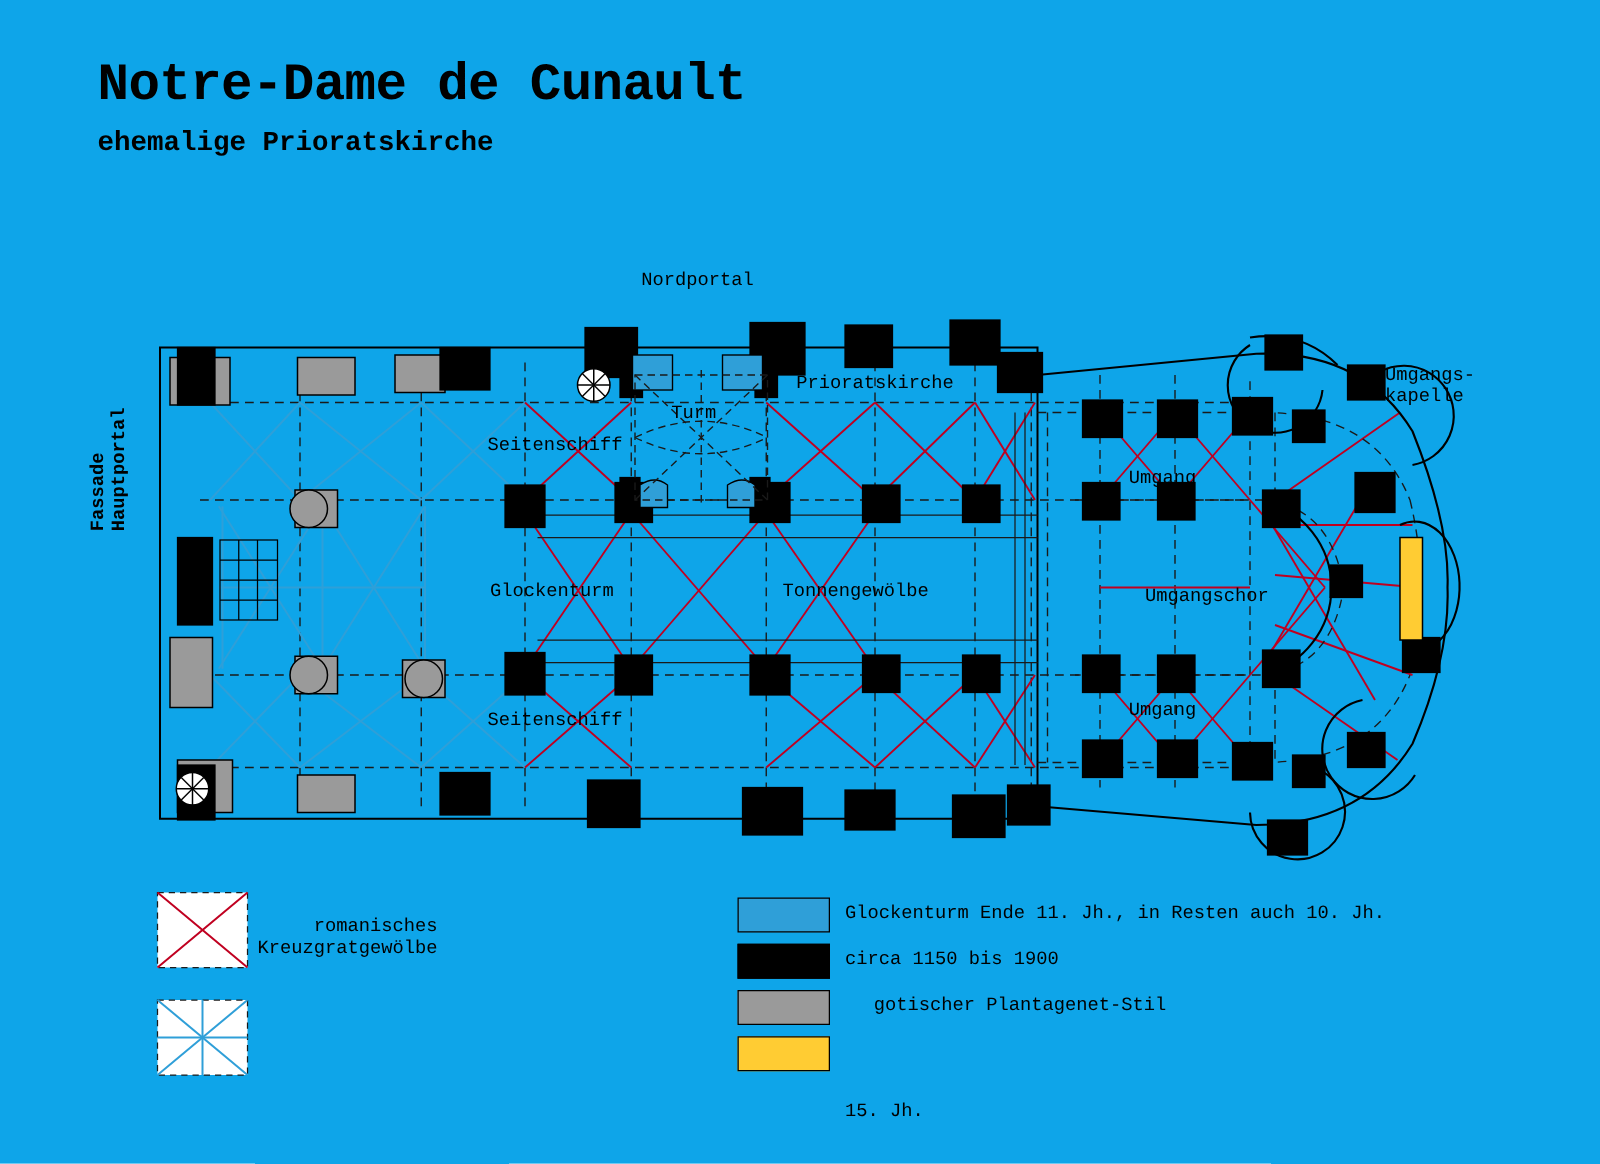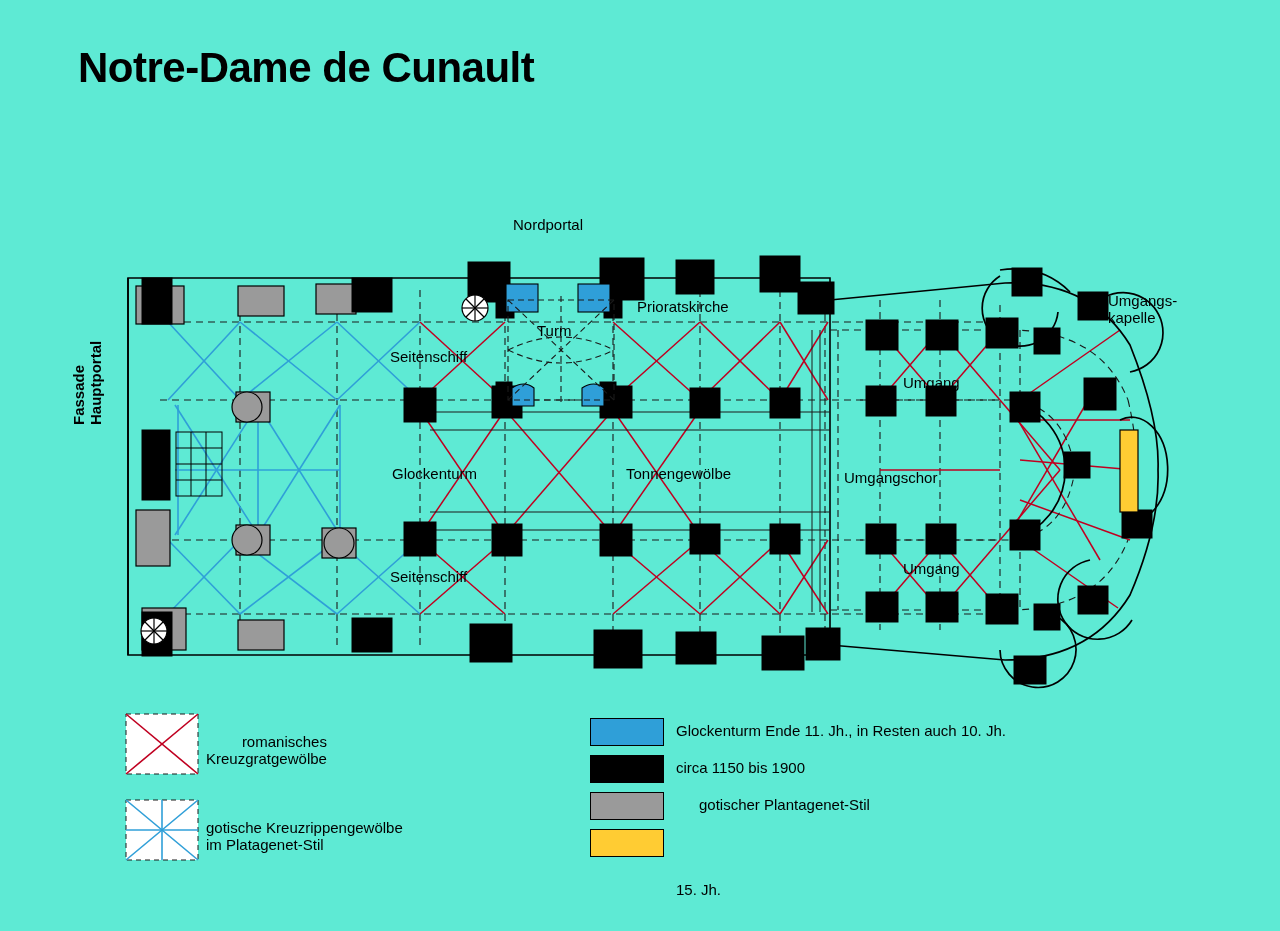--- a/index.html
+++ b/index.html
@@ -4,22 +4,22 @@
 <style>
   html, body {
     margin: 0;
     padding: 0;
     background: #ffffff;
   }
   #page {
     position: relative;
     width: 1280px;
     height: 931px;
-    background: #5eead4;
-    font-family: Liberation Sans, sans-serif;
+    background: #0ea5e9;
+    font-family: Liberation Mono, monospace;
     overflow: hidden;
   }
   #plan-svg {
     position: absolute;
     left: 0;
     top: 0;
     width: 1280px;
     height: 931px;
   }
   .title-main {
@@ -63,20 +63,21 @@
     position: absolute;
     border: 1px solid #000;
   }
 </style>
 </head>
 <body>
 
 <div id="page">
 
   <div class="title-main">Notre-Dame de Cunault</div>
+  <div class="title-sub">ehemalige Prioratskirche</div>
 
   <svg id="plan-svg" viewBox="0 0 1280 931" xmlns="http://www.w3.org/2000/svg">
 
     <g fill="none" stroke="#000" stroke-width="1.6">
       <path d="M128 278 L830 278 L830 655 L128 655 Z"></path>
       <path d="M128 278 L128 655"></path>
     </g>
 
     <g stroke="#1a1a1a" stroke-width="1.1" stroke-dasharray="7,5" fill="none">
 
@@ -338,28 +339,26 @@
   <div class="plan-label" style="left:637px; top:298px;">Prioratskirche</div>
   <div class="plan-label" style="left:537px; top:322px;">Turm</div>
   <div class="plan-label" style="left:390px; top:348px;">Seitenschiff</div>
   <div class="plan-label" style="left:1108px; top:292px; white-space:pre-line;">Umgangs-
 kapelle</div>
   <div class="plan-label" style="left:903px; top:374px;">Umgang</div>
   <div class="plan-label vertical" style="left:104px; top:425px; white-space:pre-line; text-align:left; font-weight:bold;">Fassade
 Hauptportal</div>
   <div class="plan-label" style="left:392px; top:465px;">Glockenturm</div>
   <div class="plan-label" style="left:626px; top:465px;">Tonnengewölbe</div>
-  <div class="plan-label" style="left:844px; top:469px;">Umgangschor</div>
+  <div class="plan-label" style="left:916px; top:469px;">Umgangschor</div>
   <div class="plan-label" style="left:903px; top:560px;">Umgang</div>
   <div class="plan-label" style="left:390px; top:568px;">Seitenschiff</div>
 
   <div class="legend-text" style="left:206px; top:734px;text-align:right;">romanisches
 Kreuzgratgewölbe</div>
-  <div class="legend-text" style="left:206px; top:820px;">gotische Kreuzrippengewölbe
-im Platagenet-Stil</div>
 
   <div class="swatch" style="left:590px; top:718px; width:72px; height:26px; background:#2f9fd8;"></div>
   <div class="legend-text" style="left:676px; top:723px;">Glockenturm Ende 11. Jh., in Resten auch 10. Jh.</div>
 
   <div class="swatch" style="left:590px; top:755px; width:72px; height:26px; background:#000000;"></div>
   <div class="legend-text" style="left:676px; top:760px;">circa 1150 bis 1900</div>
 
   <div class="swatch" style="left:590px; top:792px; width:72px; height:26px; background:#9a9a9a;"></div>
   <div class="legend-text" style="left:676px; top:797px;margin-left:23px;">gotischer Plantagenet-Stil</div>
 

